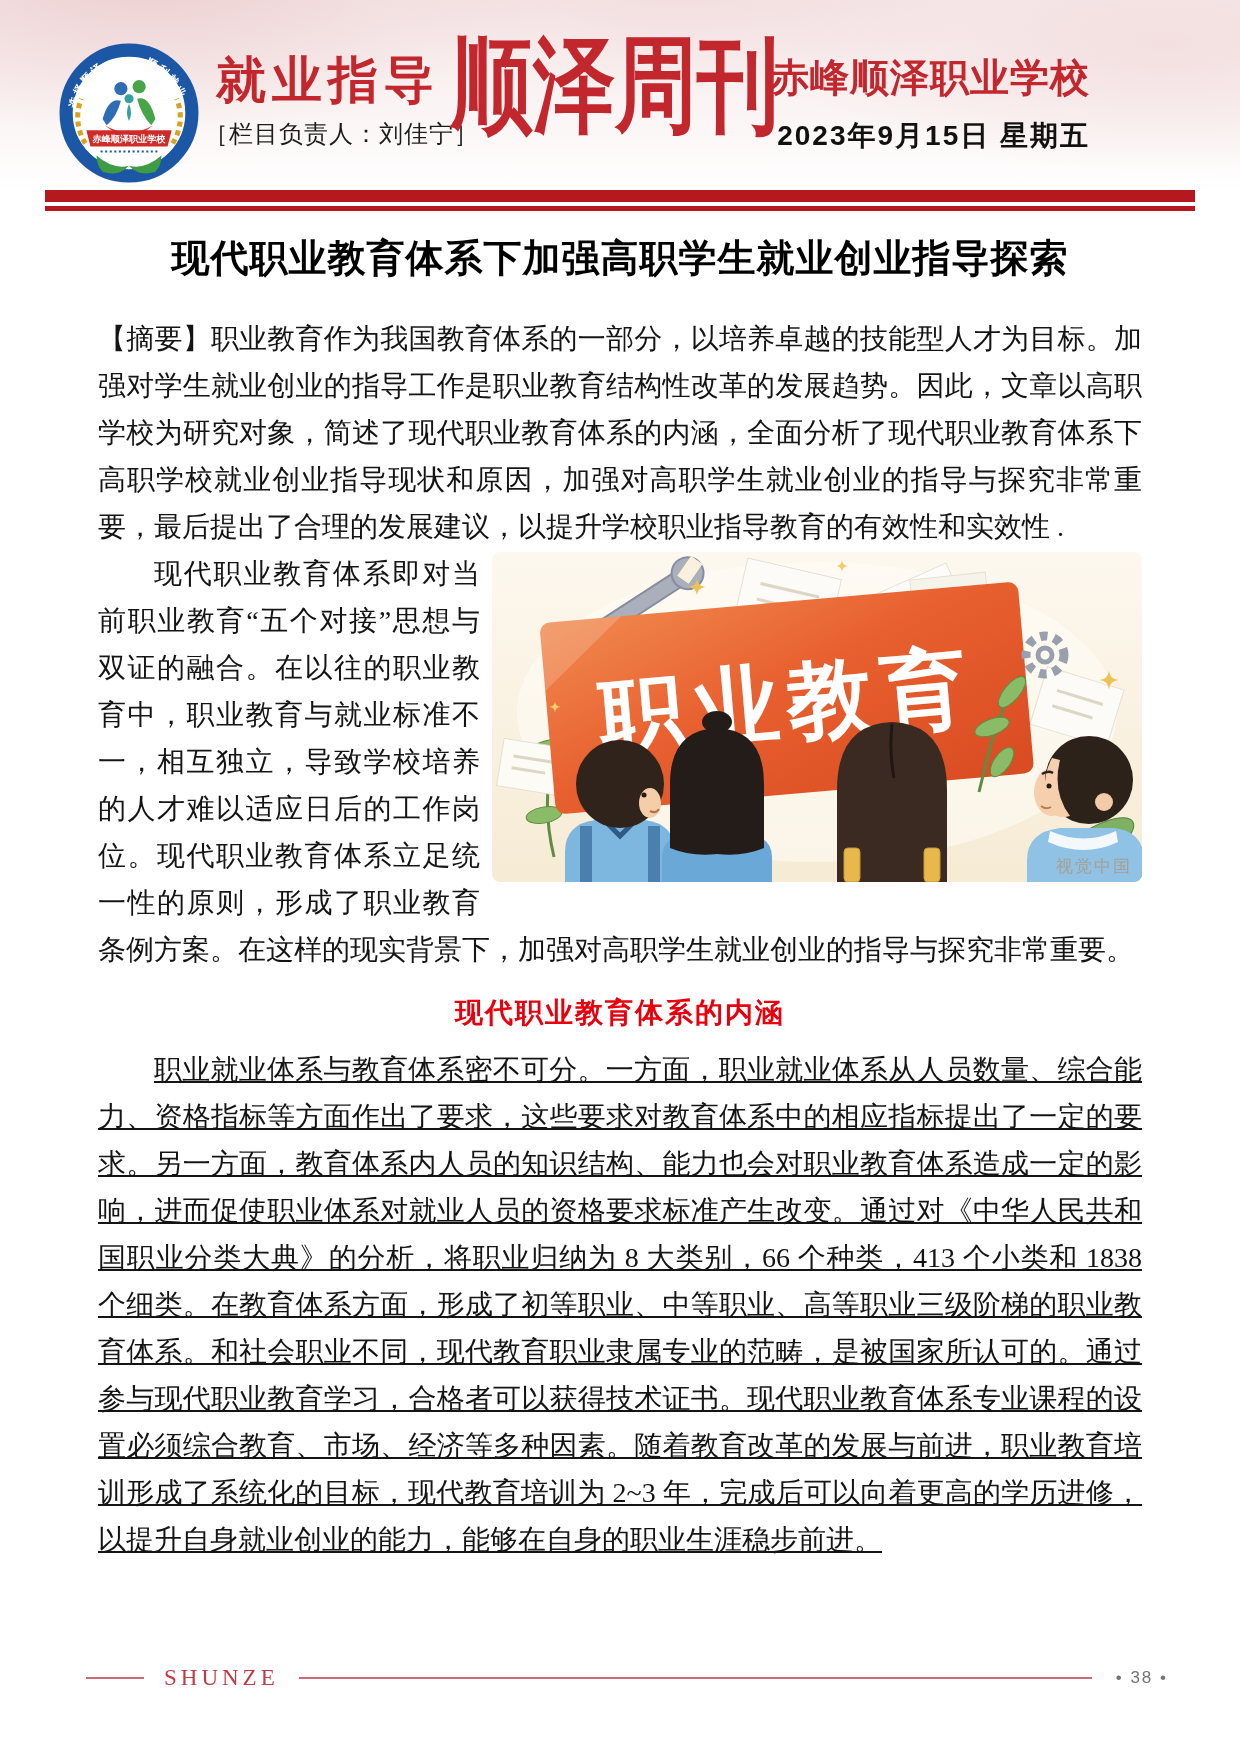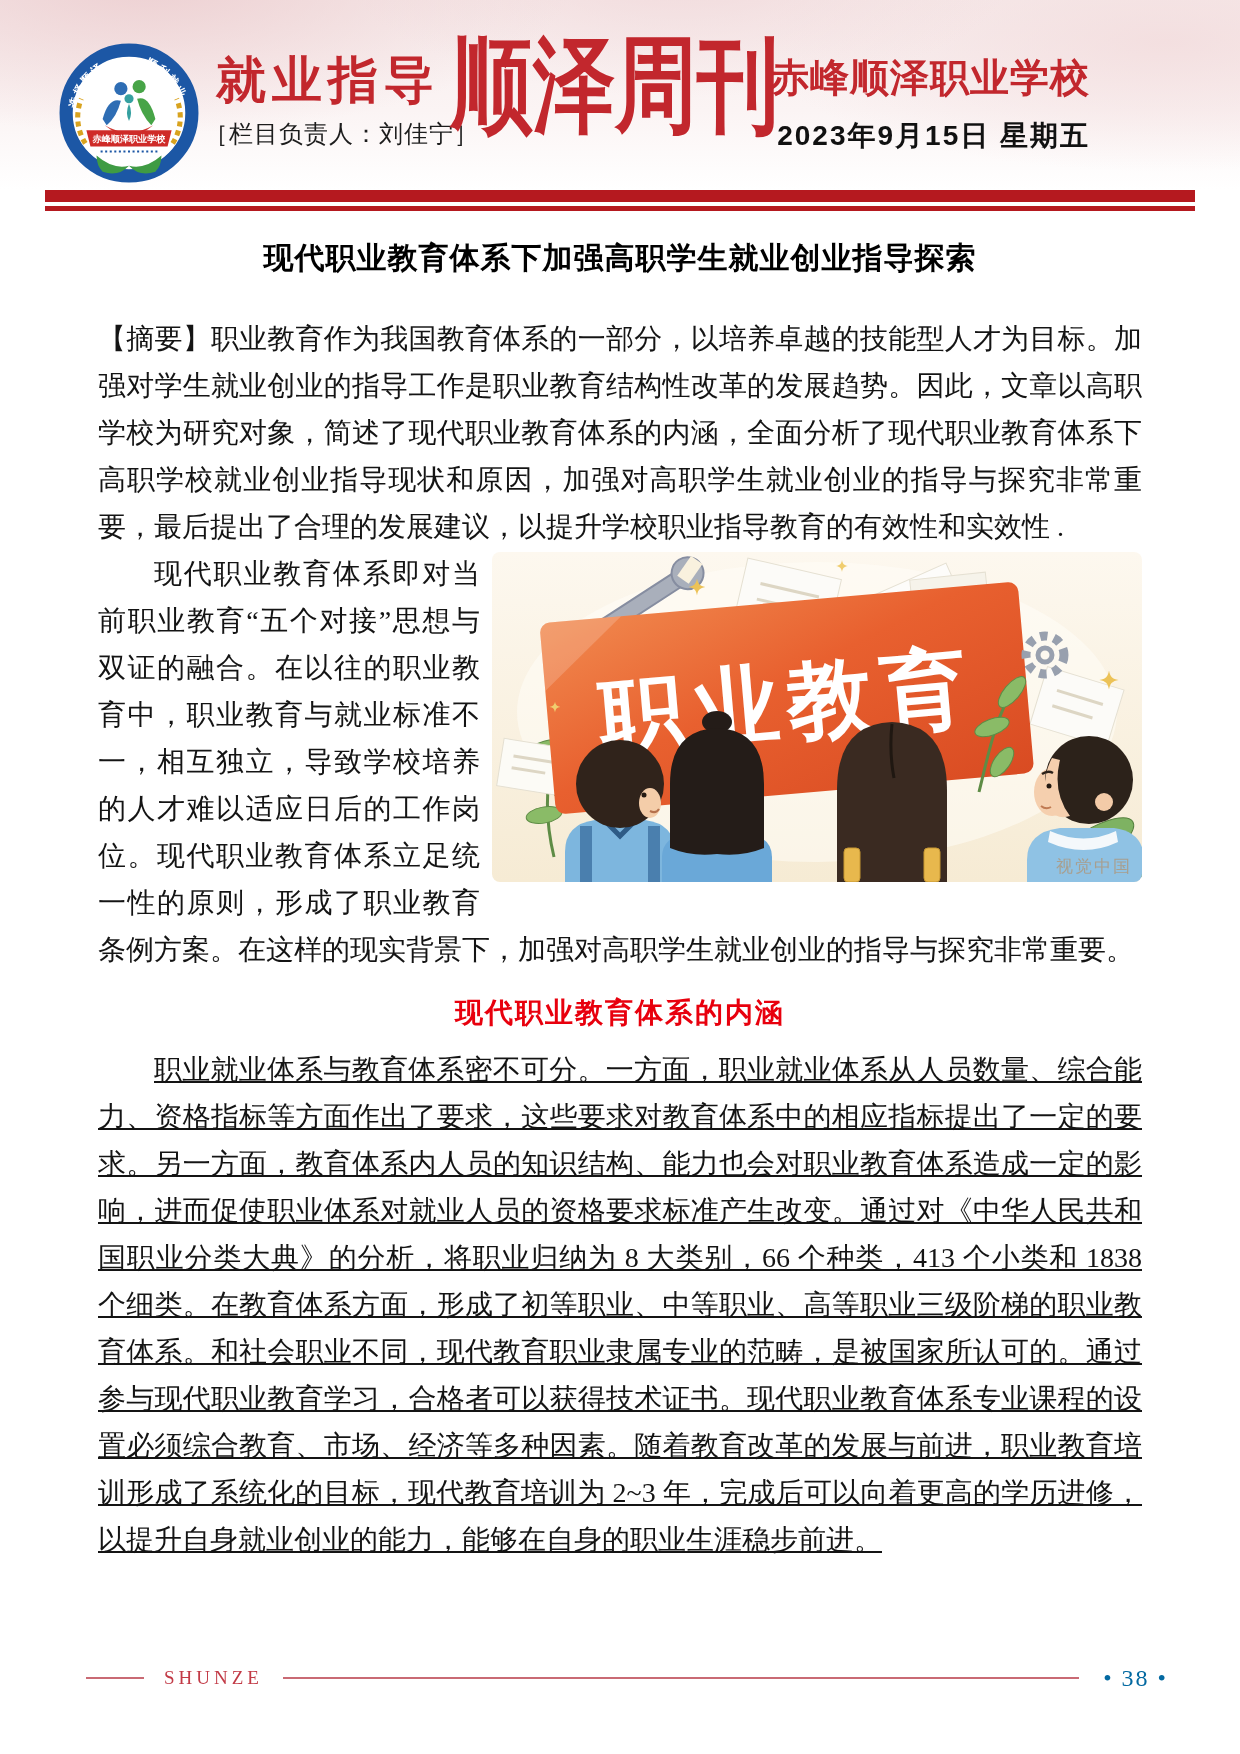--- a/index.html
+++ b/index.html
@@ -54,21 +54,21 @@
   }
   
   .rule{position:relative;margin:0 45px;height:21px;}
   .rule .bar-thick{height:12px;background:var(--rule-red);}
   .rule .bar-thin{height:5px;margin-top:4px;background:var(--rule-red);}
   
   .article{padding:0 98px;}
   .title{
     margin-top:22px;text-align:center;
     font-family:var(--sans);font-weight:900;color:#000;
-    font-size:30px;line-height:50px;letter-spacing:1px;white-space:nowrap;
+    font-size:38px;line-height:50px;letter-spacing:1px;white-space:nowrap;
   }
   .body-text{
     font-family:var(--serif);font-size:28px;line-height:47px;color:var(--ink);
     text-align:justify;text-justify:inter-character;
   }
   .abstract{margin-top:32px;}
   .para1{margin-top:0;}
   .para1-bind{display:inline;}
   .para1{text-indent:2em;}
   .para2{text-indent:2em;margin-top:10px;text-decoration:underline;}
@@ -82,26 +82,26 @@
     font-family:var(--sans);font-weight:900;color:var(--heading-red);
     font-size:28px;line-height:47px;letter-spacing:2px;
   }
   
   .footer{
     position:absolute;left:86px;right:72px;top:1662px;height:32px;
     display:flex;align-items:center;
   }
   .footer .line-short{width:58px;height:0;border-top:2px solid #c96a74;}
   .footer .brand{
-    margin:0 20px;font-family:var(--serif);font-size:19px;color:var(--footer-red);
+    margin:0 20px;font-family:var(--serif);font-size:23px;color:var(--footer-red);
     letter-spacing:4px;font-weight:400;
   }
   .footer .line-long{flex:1;height:0;border-top:2px solid #c96a74;}
   .footer .page-number{
-    margin-left:24px;font-family:Liberation Serif, serif;font-size:24px;color:#0369a1;
+    margin-left:24px;font-family:Liberation Sans, sans-serif;font-size:17px;color:#737373;
     letter-spacing:2px;white-space:nowrap;
   }
 </style>
 </head>
 <body>
 
 <div class="page">
 
   <div class="header">
 

